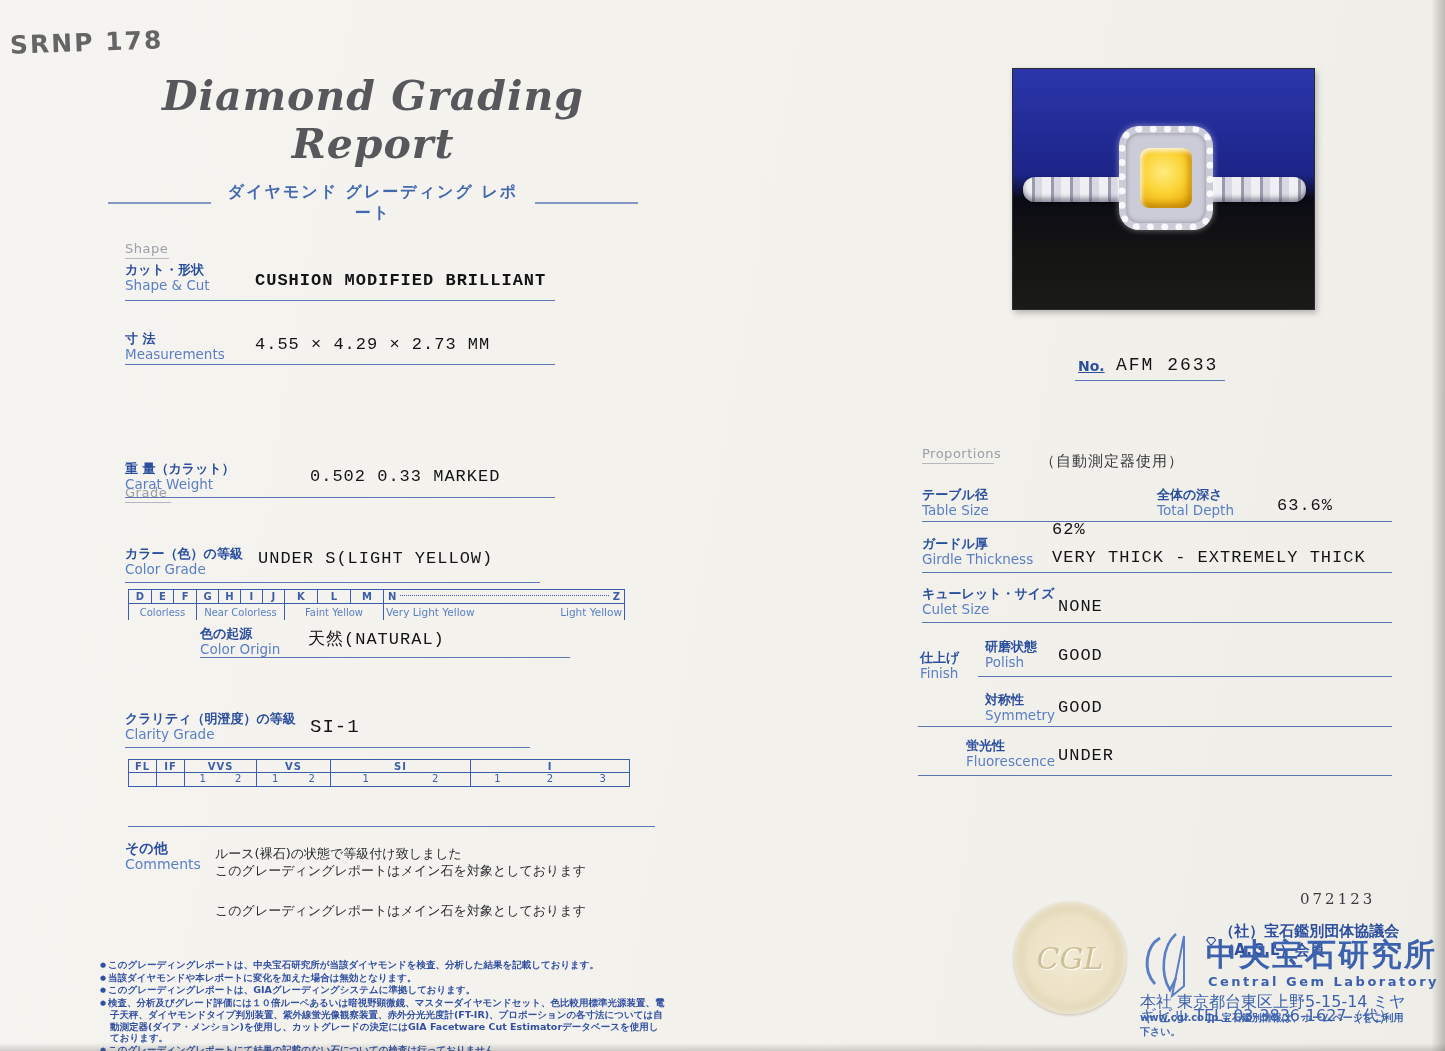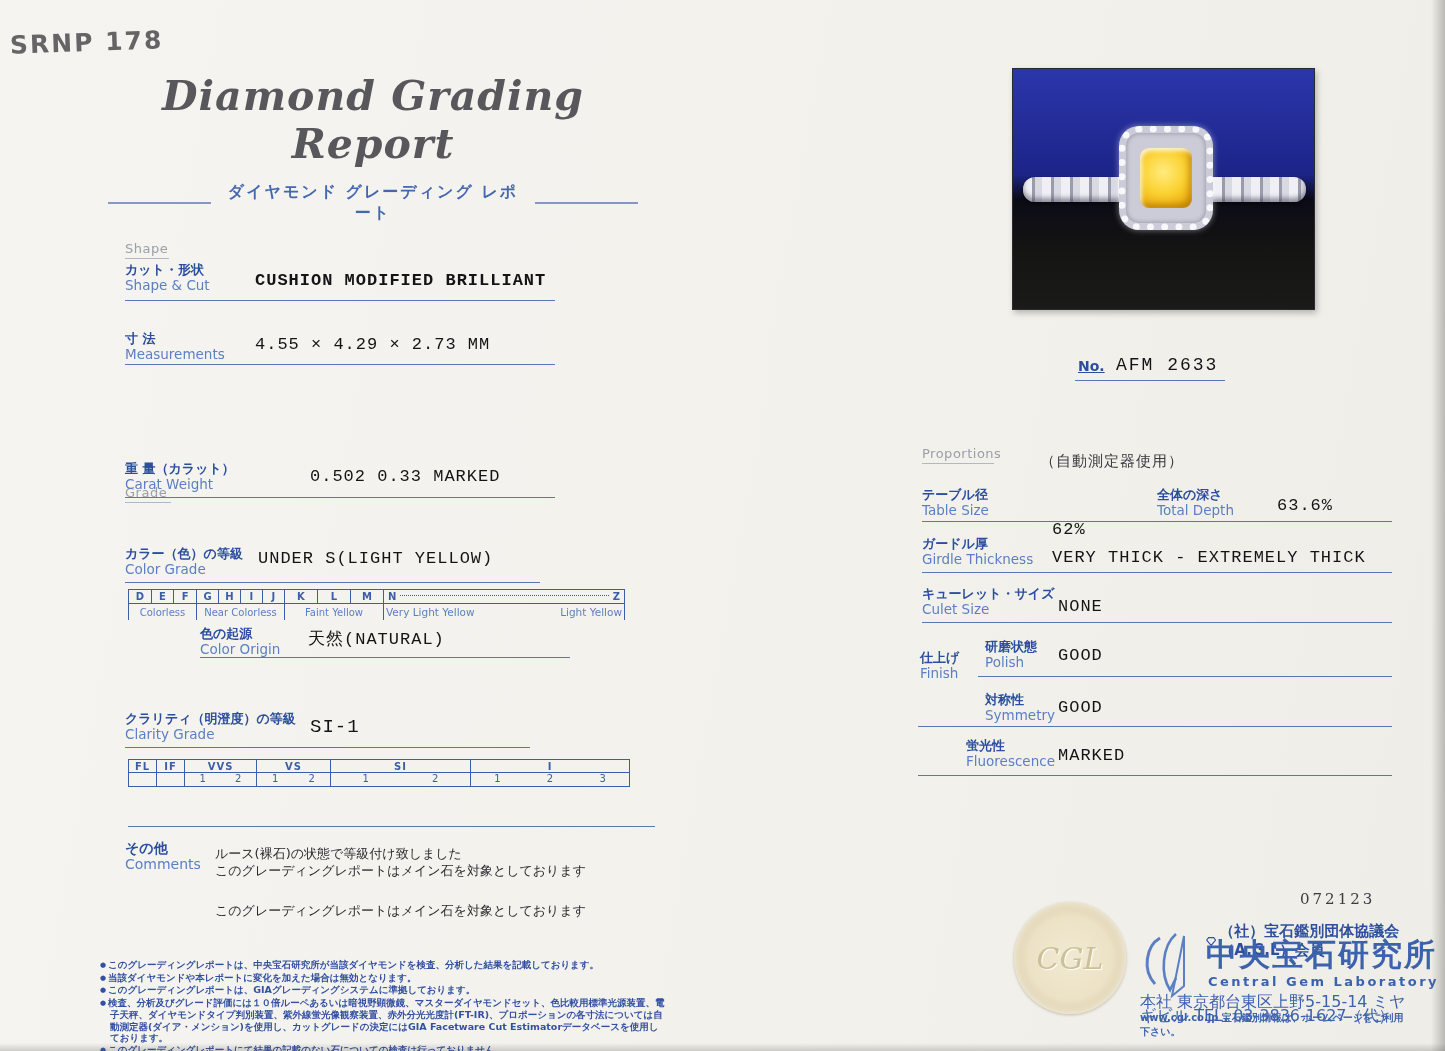--- a/index.html
+++ b/index.html
@@ -319,21 +319,21 @@
     <div class="ja">対称性</div>
     <div class="en">Symmetry</div>
   </div>
   <div class="abs val" style="left:1058px; top:698px;">GOOD</div>
   <div class="hr" style="left:918px; top:726px; width:474px;"></div>
 
   <div class="abs lbl" style="left:918px; top:738px;margin-left:48px;">
     <div class="ja">蛍光性</div>
     <div class="en">Fluorescence</div>
   </div>
-  <div class="abs val" style="left:1058px; top:746px;">MARKED</div>
+  <div class="abs val" style="left:1058px; top:746px;">UNDER</div>
   <div class="hr" style="left:918px; top:775px; width:474px;"></div>
 
   <div class="abs serial" style="left:1300px; top:890px;">072123</div>
 
   <div class="abs seal">
     <span class="seal-text">CGL</span>
   </div>
 
   <div class="abs" style="left:1138px; top:926px; width:62px; height:78px;">
     <svg width="62" height="78" viewBox="0 0 62 78">

